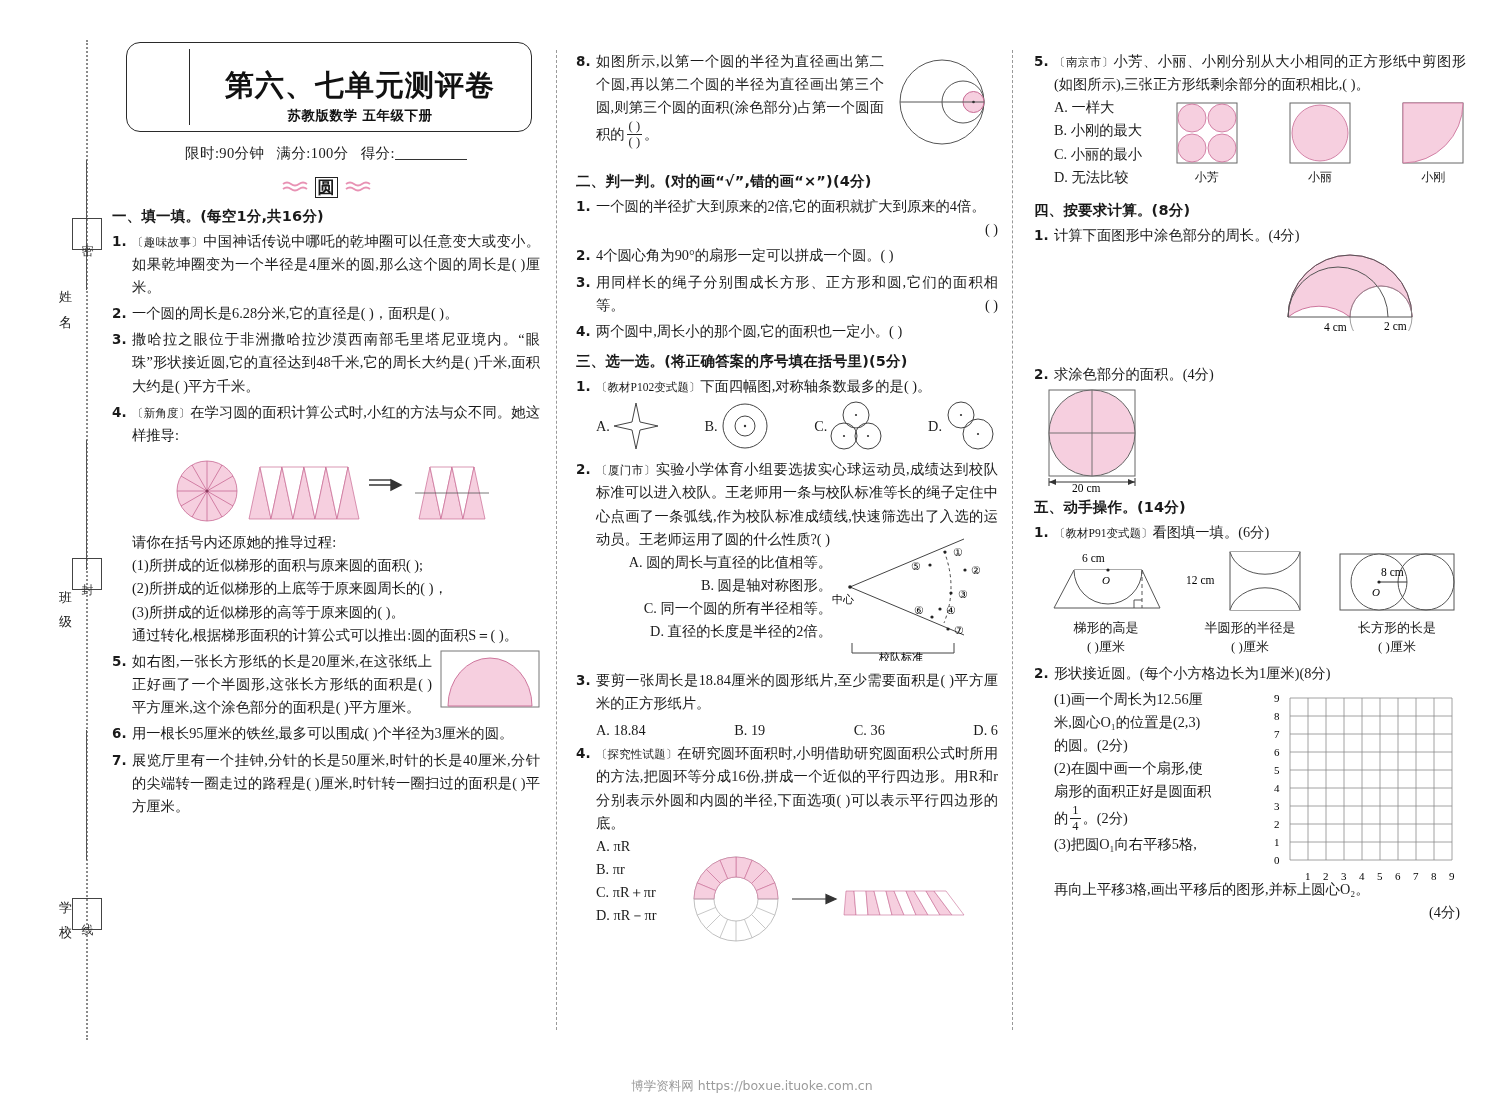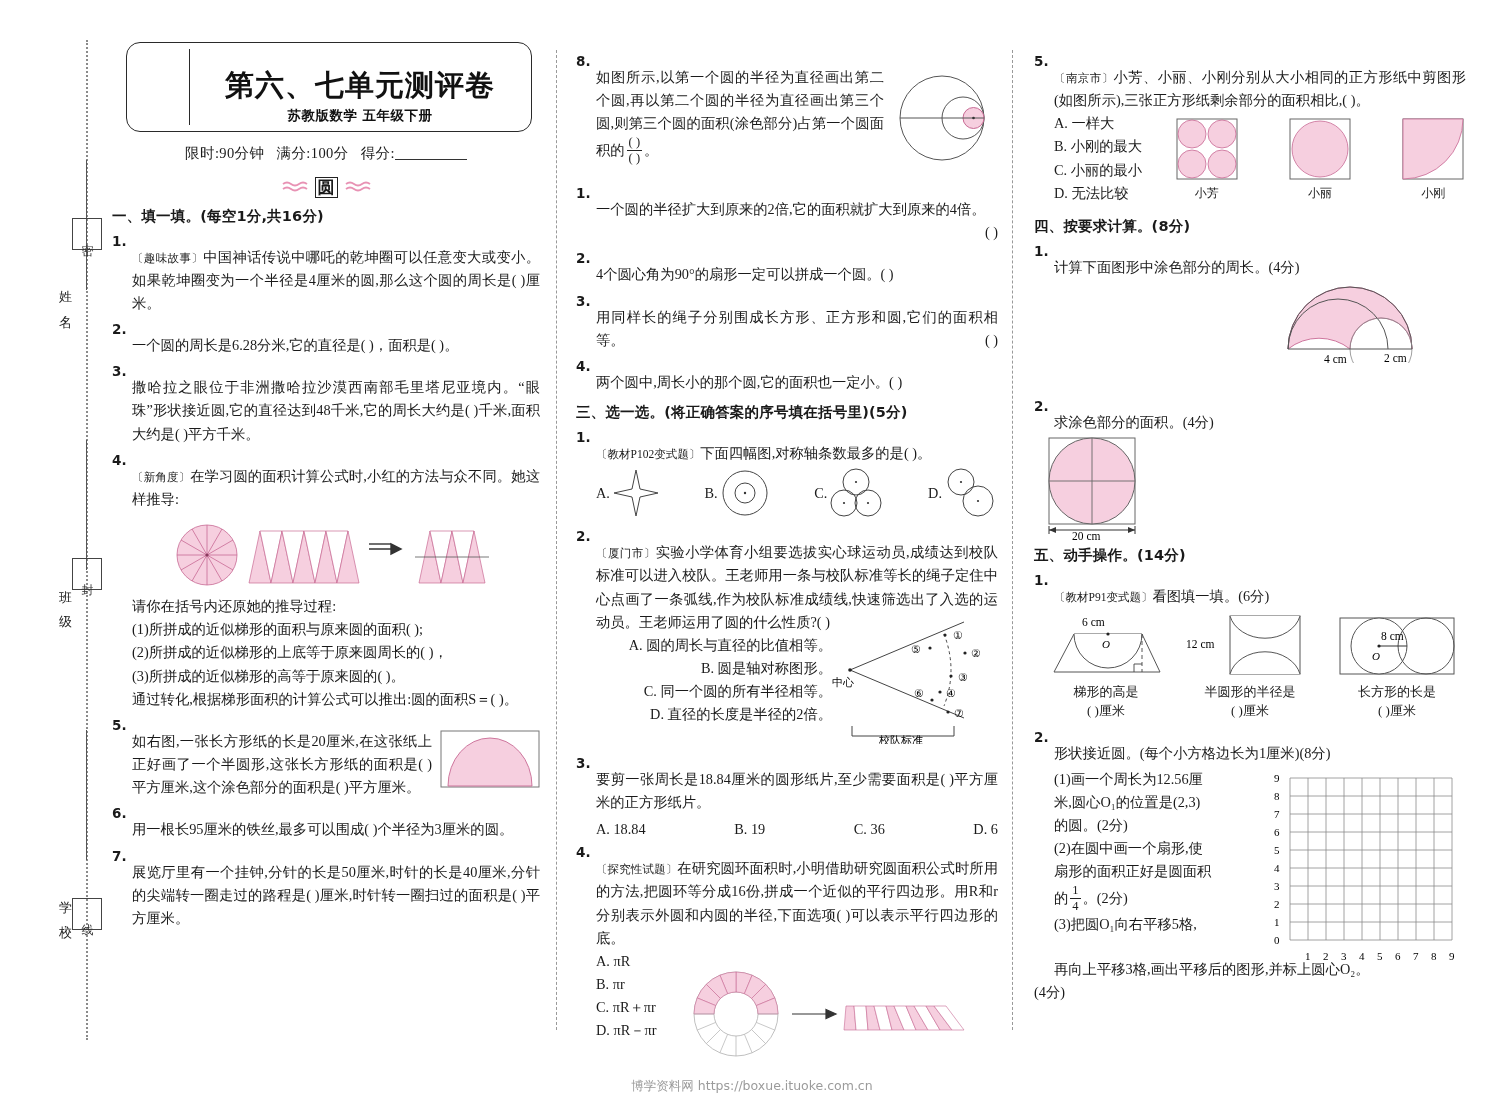--- a/index.html
+++ b/index.html
@@ -41,21 +41,21 @@
   .banner .ch{font-family:"DejaVu Sans","Liberation Sans",sans-serif;font-weight:bold;font-size:17px;
               border:1.5px solid #222;padding:0 2px;line-height:1.1;}
   .wave{width:26px;height:14px;}
 
   
   .sec{font-family:"DejaVu Sans","Liberation Sans",sans-serif;font-weight:bold;font-size:14.5px;
        margin:9px 0 4px;letter-spacing:.2px;}
   .item{display:flex;font-size:14.3px;line-height:1.62;margin-top:3px;}
   .num{font-family:"DejaVu Sans","Liberation Sans",sans-serif;font-weight:bold;width:20px;flex:none;
        font-size:13.5px;padding-top:1px;}
-  .txt{flex:1;text-align:justify;margin-top:16px;}
+  .txt{flex:1;text-align:justify;}
   .tag{font-size:11.5px;}
   .sub{margin-left:20px;font-size:14.3px;line-height:1.62;}
   .opts{margin-left:20px;font-size:14.3px;line-height:1.62;}
   .optrow4{display:flex;justify-content:space-between;margin-left:20px;font-size:14.3px;margin-top:7px;}
   .rt{float:right;}
 
   
   .frac{display:inline-block;vertical-align:-0.55em;text-align:center;margin:0 2px;}
   .frac .n{display:block;border-bottom:1px solid #222;padding:0 2px;line-height:1.15;}
   .frac .d{display:block;padding:0 2px;line-height:1.15;}
@@ -235,20 +235,21 @@
               <circle cx="79.5" cy="52" r="10.5" class="pink" stroke="#c86a94" stroke-width="1"></circle>
               <line x1="6" y1="52" x2="90" y2="52" stroke="#555" stroke-width="1"></line>
               <circle cx="79.5" cy="52" r="1.3" fill="#333"></circle>
             </svg>
           </span>
           <span>如图所示,以第一个圆的半径为直径画出第二个圆,再以第二个圆的半径为直径画出第三个圆,则第三个圆的面积(涂色部分)占第一个圆面积的</span><span class="frac fsm"><span class="n">(        )</span><span class="d">(        )</span></span><span>。</span>
         </span>
       </div>
       <div class="clear"></div>
 
+      <div class="sec">二、判一判。(对的画“√”,错的画“×”)(4分)</div>
 
       <div class="item">
         <span class="num">1.</span>
         <span class="txt"><span>一个圆的半径扩大到原来的2倍,它的面积就扩大到原来的4倍。</span><span class="rt">(        )</span></span>
       </div>
       <div class="item">
         <span class="num">2.</span>
         <span class="txt"><span>4个圆心角为90°的扇形一定可以拼成一个圆。</span><span>(        )</span></span>
       </div>
       <div class="item">
@@ -594,18 +595,18 @@
             <text x="121" y="192" class="axn">5</text>
             <text x="139" y="192" class="axn">6</text>
             <text x="157" y="192" class="axn">7</text>
             <text x="175" y="192" class="axn">8</text>
             <text x="193" y="192" class="axn">9</text>
           </svg>
         </div>
       </div>
 
       <div style="margin-left:20px;font-size:14.3px;line-height:1.62;margin-top:-10px;">再向上平移3格,画出平移后的图形,并标上圆心O₂。</div>
-      <div style="text-align:left;font-size:14.3px;margin-right:6px;margin-top:2px;">(4分)</div>
+      <div style="text-align:right;font-size:14.3px;margin-right:6px;margin-top:2px;">(4分)</div>
     </div>
   </div>
 
   <div class="footer">博学资料网 https://boxue.ituoke.com.cn</div>
 </div>
 
 </body></html>

